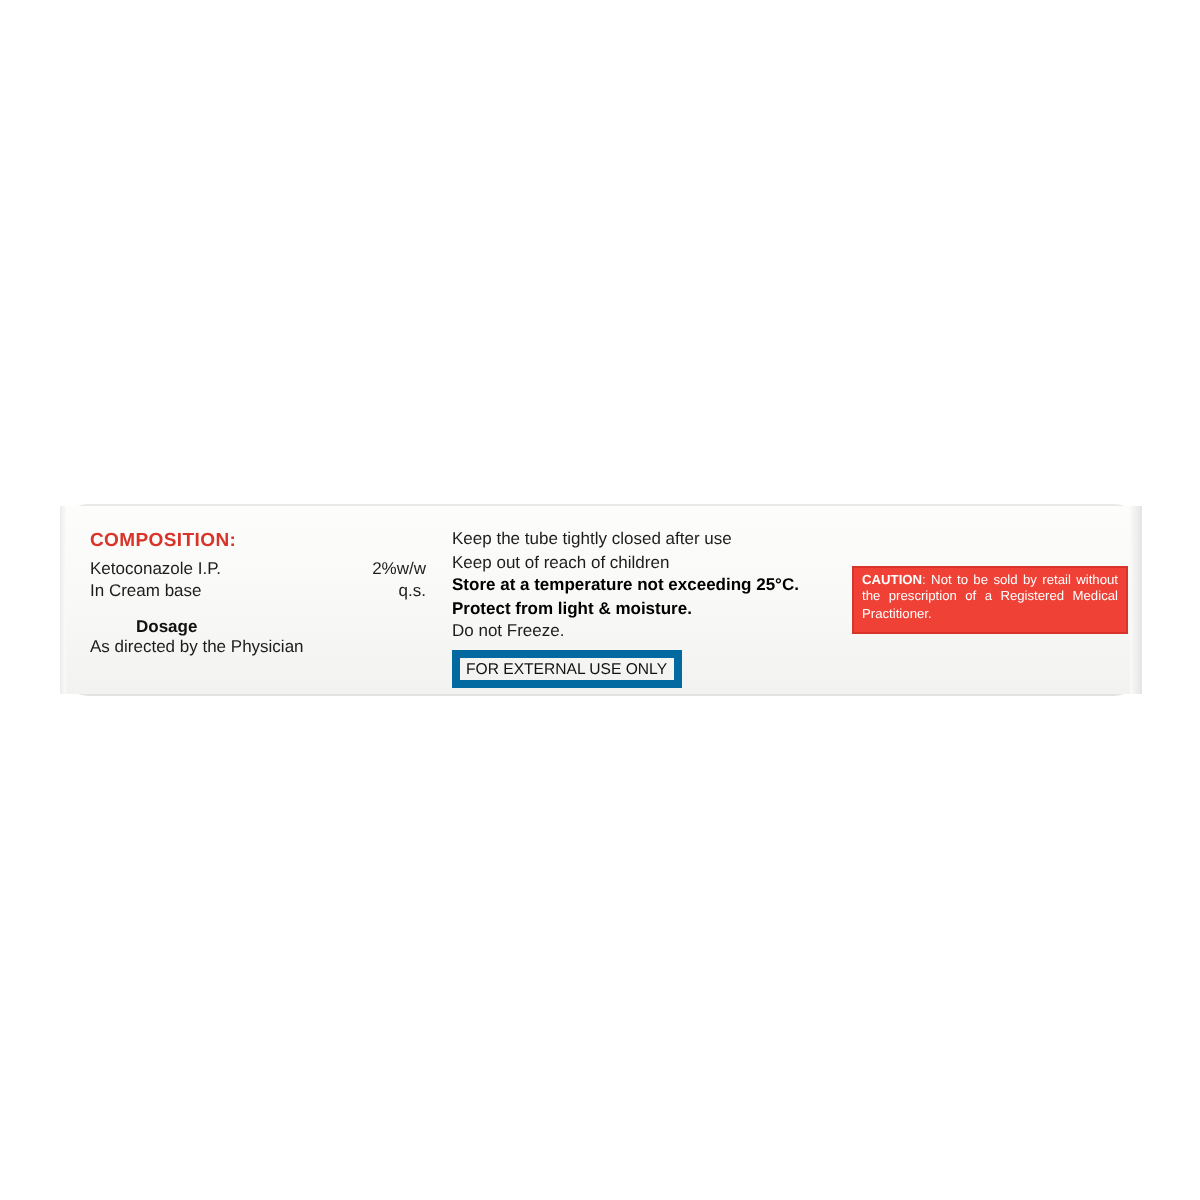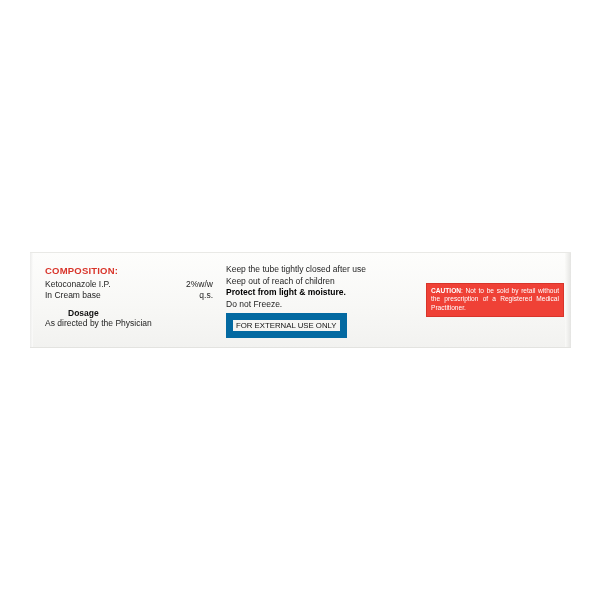--- a/index.html
+++ b/index.html
@@ -23,20 +23,21 @@
   .panel {
     position: absolute;
     left: 30px;
     top: 252px;
     width: 541px;
     height: 96px;
     background: #fbfbf9;
     border-top: 1px solid #e9e9e6;
     border-bottom: 1px solid #e3e3e0;
     box-sizing: border-box;
+    border-radius: 14px;
   }
   .panel-inner {
     position: absolute;
     inset: 0;
     background: linear-gradient(180deg, #fdfdfc 0%, #f8f8f6 55%, #f2f2f0 100%);
   }
   .edge-left {
     position: absolute;
     left: 0; top: 0; bottom: 0;
     width: 3px;
@@ -96,21 +97,21 @@
     color: #1d1d1d;
     line-height: 11.5px;
   }
   .st-line.bold {
     font-weight: bold;
     color: #000000;
   }
   .ext-box {
     display: inline-block;
     margin-top: 3px;
-    border: 7px solid #0369a1;
+    border: 4px solid #0369a1;
     padding: 1px 3px 1px 3px;
     font-size: 7.8px;
     color: #111111;
     line-height: 9px;
   }
 
   
   .caution-box {
     position: absolute;
     left: 396px;
@@ -155,20 +156,21 @@
         <span class="vl">q.s.</span>
       </div>
 
       <div class="dosage-title">Dosage</div>
       <div class="dosage-line">As directed by the Physician</div>
     </div>
 
     <div class="col-storage">
       <div class="st-line">Keep the tube tightly closed after use</div>
       <div class="st-line">Keep out of reach of children</div>
+      <div class="st-line bold">Store at a temperature not exceeding 25°C.</div>
       <div class="st-line bold">Protect from light &amp; moisture.</div>
       <div class="st-line">Do not Freeze.</div>
       <div class="ext-box">FOR EXTERNAL USE ONLY</div>
     </div>
 
     <div class="caution-box">
       <div class="caution-text">
         <span class="hd">CAUTION</span><span>: Not to be sold by retail without the prescription of a Registered Medical Practitioner.</span>
       </div>
     </div>

